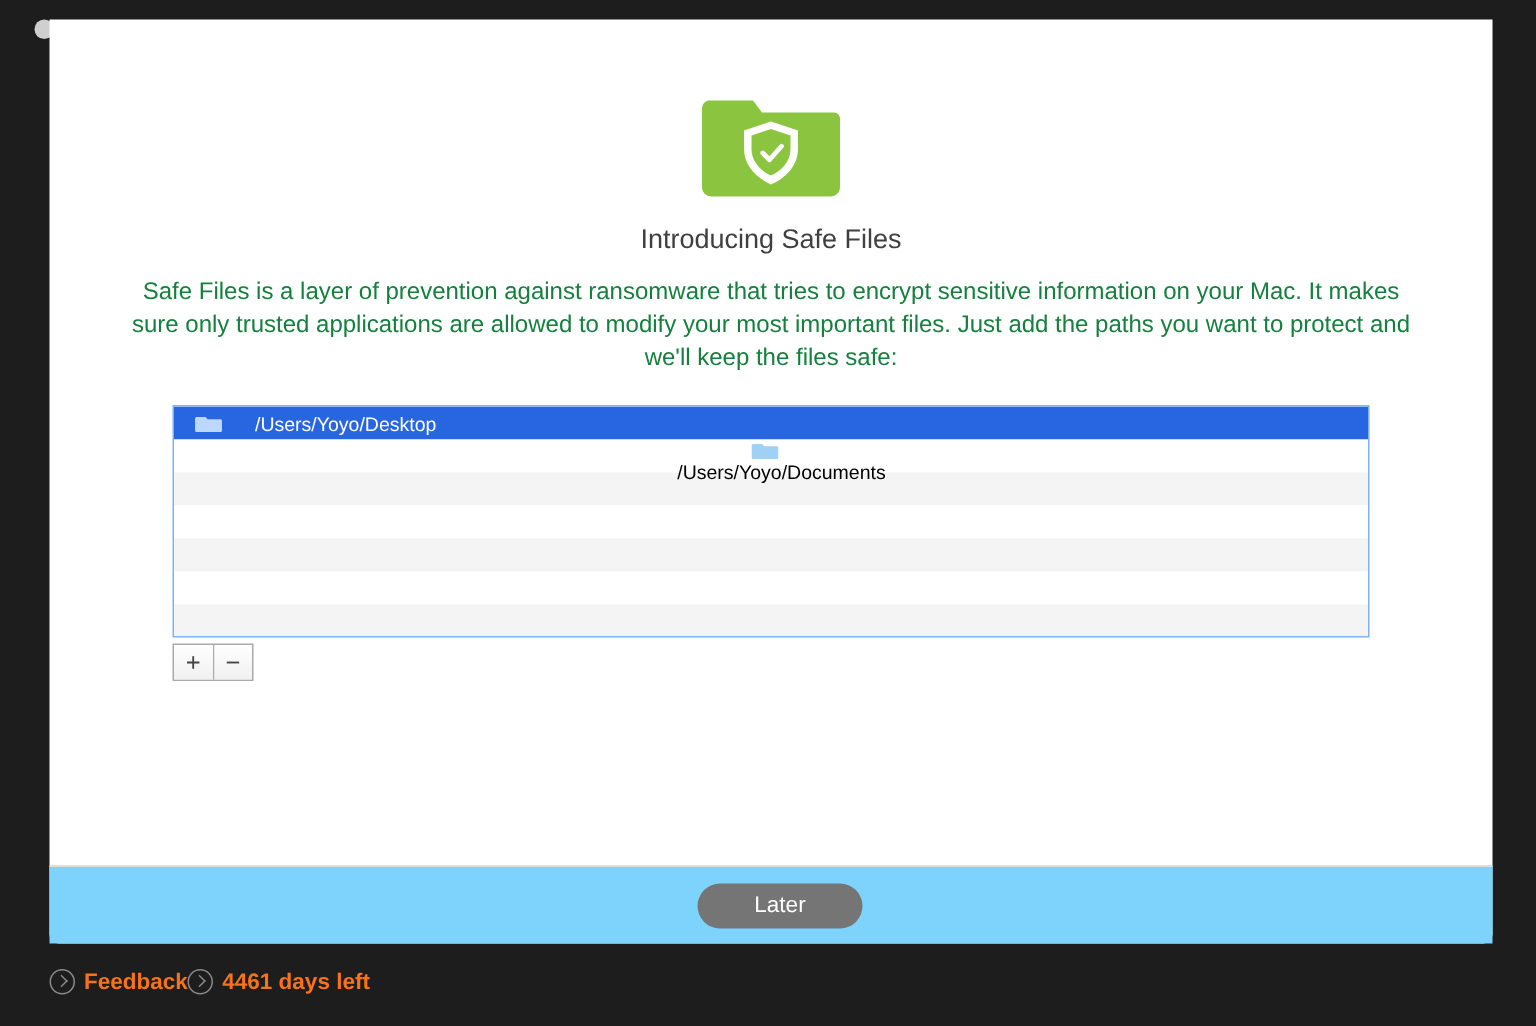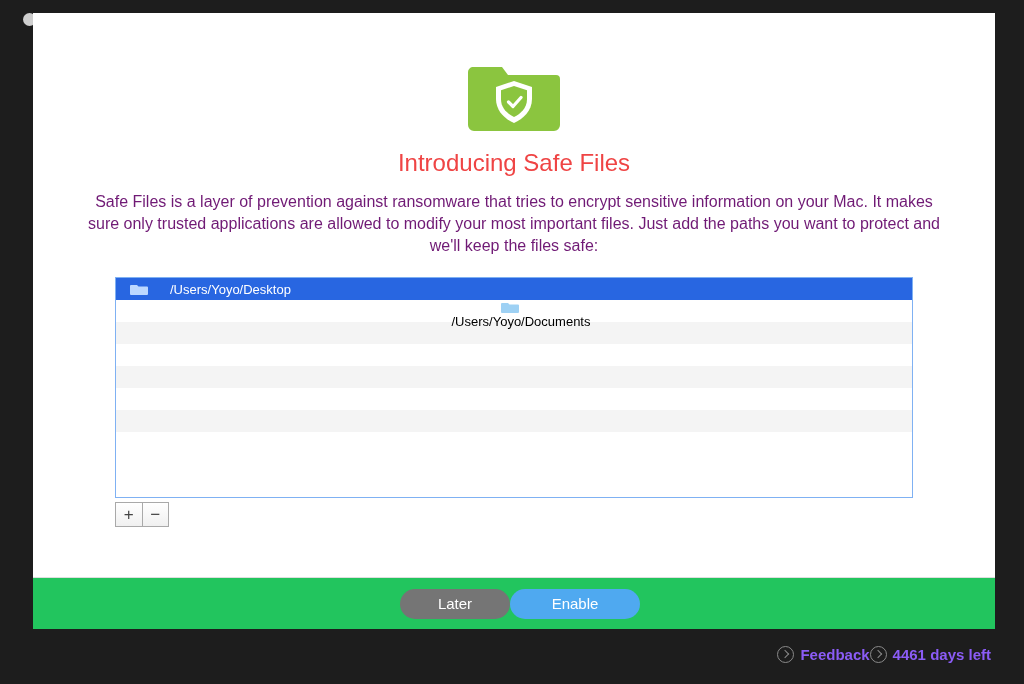--- a/index.html
+++ b/index.html
@@ -25,41 +25,41 @@
     display: flex;
     flex-direction: column;
     align-items: center;
   }
 
   .hero-icon { margin-top: 40px; }
   .hero-icon svg { display: block; }
 
   .title {
     margin-top: 16px;
-    font-size: 24px;
+    font-size: 18px;
     font-weight: 400;
-    color: #ef4444;
+    color: #404040;
   }
 
   .desc {
     margin-top: 14px;
     max-width: 870px;
     text-align: center;
     font-size: 16px;
     line-height: 22px;
-    color: #701a75;
+    color: #15803d;
   }
 
   .list-wrap {
     margin-top: 20px;
     width: 798px;
   }
   .path-list {
     width: 100%;
-    height: 221px;
+    height: 155px;
     border: 1px solid #7fb1f3;
     background: #ffffff;
     overflow: hidden;
   }
   .path-row {
     display: flex;
     align-items: center;
     height: 22px;
     padding-left: 14px;
     font-size: 13px;
@@ -89,21 +89,21 @@
     line-height: 22px;
     cursor: pointer;
     padding: 0;
   }
   .addremove button:first-child { border-right: 1px solid #a9a9a9; }
 
   .button-bar {
     position: absolute;
     left: 0; right: 0; bottom: 0;
     height: 52px;
-    background: #22c55e;
+    background: #7dd3fc;
     border-top: 1px solid #dedede;
     display: flex;
     align-items: center;
     justify-content: center;
     padding-left: 12px;
   }
   .btn {
     min-width: 110px;
     height: 30px;
     border-radius: 15px;
@@ -115,22 +115,22 @@
   }
   .btn.secondary { background: #757575; }
   .btn.primary   { background: #4fa9f0; min-width: 130px; }
 
   .footer {
     position: absolute;
     left: 33px; right: 33px; bottom: 10px;
     height: 40px;
     display: flex;
     align-items: center;
-    justify-content: flex-end;
-    color: #8b5cf6;
+    justify-content: flex-start;
+    color: #f97316;
     font-size: 15px;
     font-weight: 600;
   }
   .footer .link { display: flex; align-items: center; gap: 6px; cursor: pointer; }
   .footer .arrow-circle {
     width: 17px; height: 17px;
     border: 1.5px solid #8a8a8a;
     border-radius: 50%;
     position: relative;
     display: inline-block;
@@ -191,21 +191,20 @@
         <div class="path-row"></div>
       </div>
     <div class="addremove">
       <button>+</button>
       <button>−</button>
     </div>
   </div>
 
   <div class="button-bar">
     <button class="btn secondary">Later</button>
-    <button class="btn primary">Enable</button>
   </div>
 </div>
 
 <div class="footer">
   <div class="link">
     <span class="arrow-circle"></span>
     <span>Feedback</span>
   </div>
   <div class="link">
     <span class="arrow-circle"></span>

